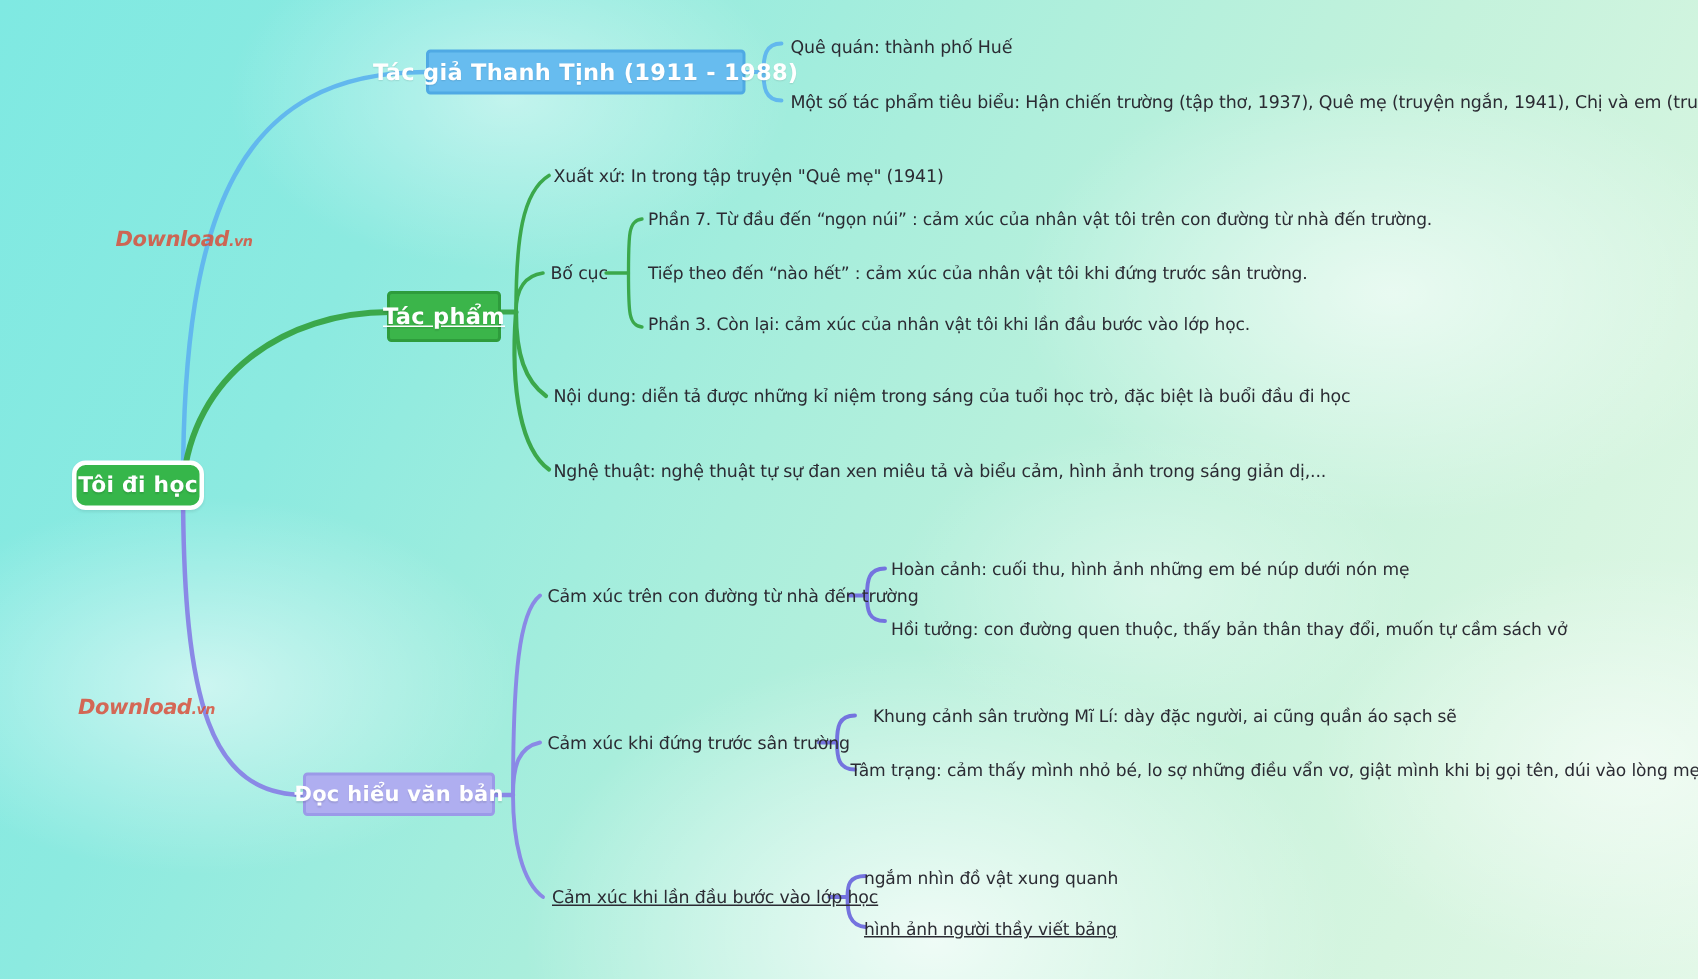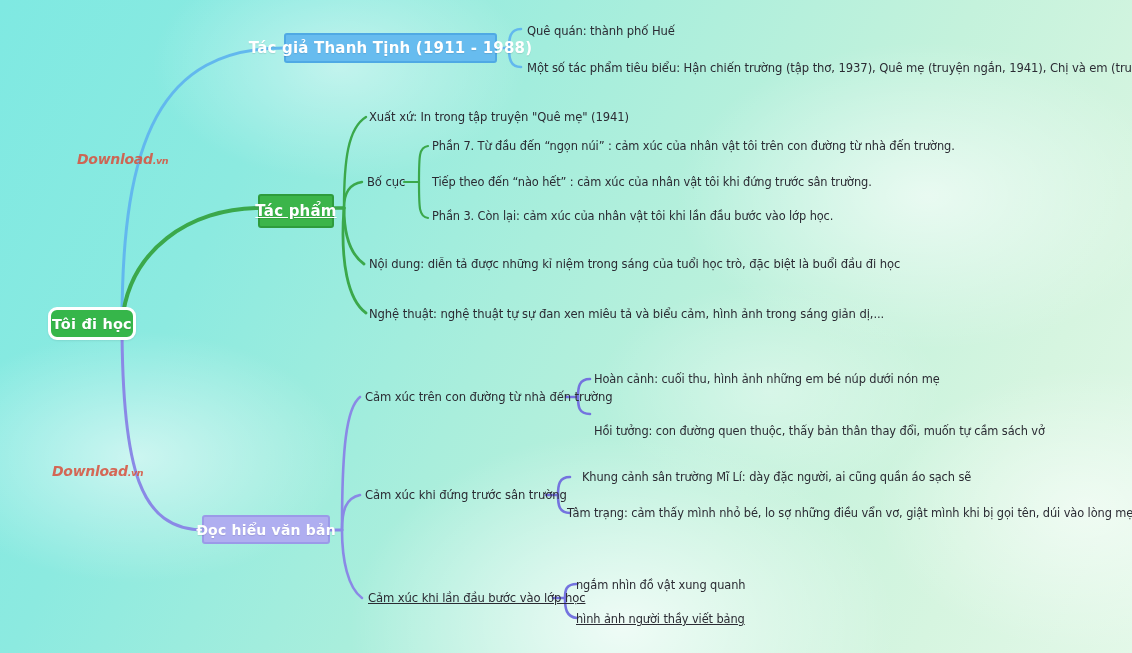--- a/index.html
+++ b/index.html
@@ -151,21 +151,21 @@
 
   <div class="leaf sub" style="left:432px; top:139px;">Phần 7. Từ đầu đến  “ngọn núi”  : cảm xúc của nhân vật tôi trên con đường từ nhà đến trường.</div>
   <div class="leaf sub" style="left:432px; top:175px;">Tiếp theo đến  “nào hết”  : cảm xúc của nhân vật tôi khi đứng trước sân trường.</div>
   <div class="leaf sub" style="left:432px; top:209px;">Phần 3. Còn lại: cảm xúc của nhân vật tôi khi lần đầu bước vào lớp học.</div>
 
   <div class="leaf" style="left:369px; top:257px;">Nội dung: diễn tả được những kỉ niệm trong sáng của tuổi học trò, đặc biệt là buổi đầu đi học</div>
   <div class="leaf" style="left:369px; top:307px;">Nghệ thuật: nghệ thuật tự sự đan xen miêu tả và biểu cảm, hình ảnh trong sáng giản dị,...</div>
 
   <div class="leaf" style="left:365px; top:390px;">Cảm xúc trên con đường từ nhà đến trường</div>
   <div class="leaf sub" style="left:594px; top:372px;">Hoàn cảnh: cuối thu, hình ảnh những em bé núp dưới nón mẹ</div>
-  <div class="leaf sub" style="left:594px; top:424px;">Hồi tưởng: con đường quen thuộc, thấy bản thân thay đổi, muốn tự cầm sách vở</div>
+  <div class="leaf sub" style="left:594px; top:412px;">Hồi tưởng: con đường quen thuộc, thấy bản thân thay đổi, muốn tự cầm sách vở</div>
 
   <div class="leaf" style="left:365px; top:488px;">Cảm xúc khi đứng trước sân trường</div>
   <div class="leaf sub" style="left:582px; top:470px;">Khung cảnh sân trường Mĩ Lí: dày đặc người, ai cũng quần áo sạch sẽ</div>
   <div class="leaf sub" style="left:567px; top:506px;">Tâm trạng: cảm thấy mình nhỏ bé, lo sợ những điều vẩn vơ, giật mình khi bị gọi tên, dúi vào lòng mẹ khóc</div>
 
   <div class="leaf" style="left:368px; top:591px;text-decoration:underline;">Cảm xúc khi lần đầu bước vào lớp học</div>
   <div class="leaf sub" style="left:576px; top:578px;">ngắm nhìn đồ vật xung quanh</div>
   <div class="leaf sub" style="left:576px; top:612px;text-decoration:underline;">hình ảnh người thầy viết bảng</div>
 
   <div class="wm" style="left:77px; top:149px;">

